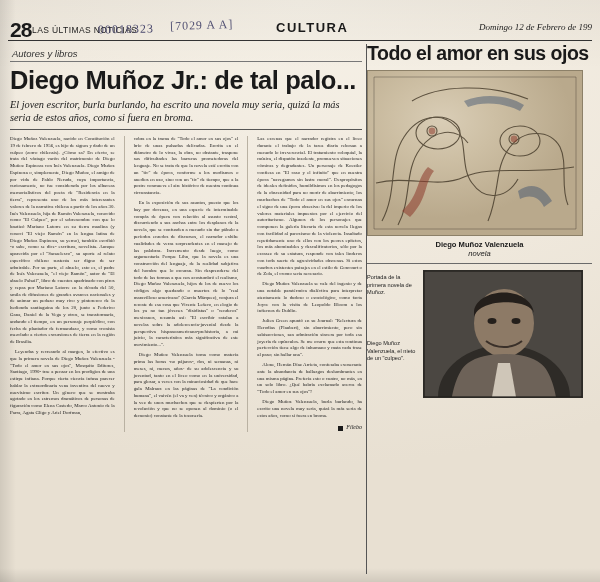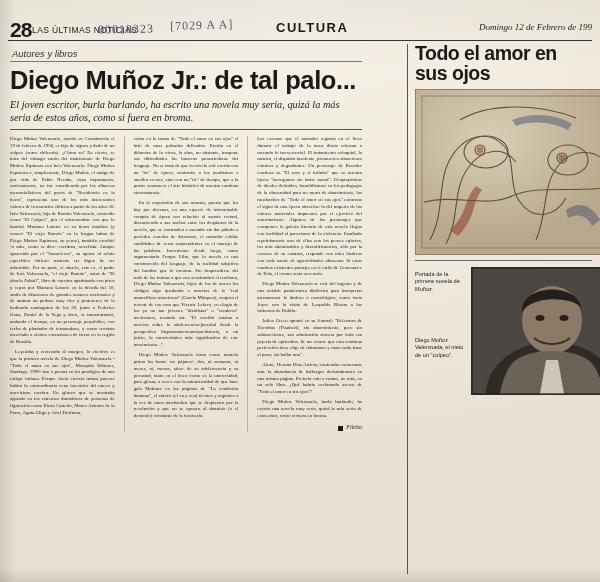--- a/index.html
+++ b/index.html
@@ -111,22 +111,20 @@
     font-style:italic;
   }
   .byline .sq{
     display:inline-block;width:5px;height:5px;background:#1a1a1a;
     margin-right:3px;vertical-align:middle;
   }
   
   .rail{
     position:absolute;left:366px;top:44px;right:8px;bottom:8px;
     border-left:1px solid #555;
-    padding-left:7px;
-    margin-left:41px;
   }
   .rail-head{
     font-family:"Liberation Sans", sans-serif;
     font-weight:bold;
     font-size:19.5px;
     line-height:1.0;
     letter-spacing:-0.5px;
     margin:0 0 6px 0;
   }
   .art{
@@ -249,20 +247,24 @@
           <path d="M34 140 C 52 124, 48 108, 60 96 L 66 100 C 56 112, 60 128, 42 146 Z"></path>
         </g>
         <g fill="#3a4f6e" opacity="0.45">
           <path d="M150 120 C 164 110, 176 116, 184 130 L 176 136 C 170 124, 160 124, 152 128 Z"></path>
           <path d="M96 30 C 116 22, 140 24, 156 34 L 152 40 C 136 32, 116 30, 100 36 Z"></path>
         </g>
         <g stroke="#2f2a22" fill="none" stroke-width="0.7" opacity="0.5">
           <path d="M6 6 L 208 6 L 208 158 L 6 158 Z"></path>
         </g>
       </svg>
+    </div>
+    <div class="art-caption">
+      <div>Diego Muñoz Valenzuela</div>
+      <div class="sub">novela</div>
     </div>
 
     <div class="rail-rule"></div>
 
     <div class="photo-wrap">
       <div class="side-cap">Portada de la primera novela de Muñoz.</div>
       <div class="photo-cap">Diego Muñoz Valenzuela, el nieto de un "culpeo".</div>
       <div class="photo">
         <svg viewBox="0 0 158 126" preserveAspectRatio="none">
           <rect x="0" y="0" width="158" height="126" fill="#4b4742"></rect>

